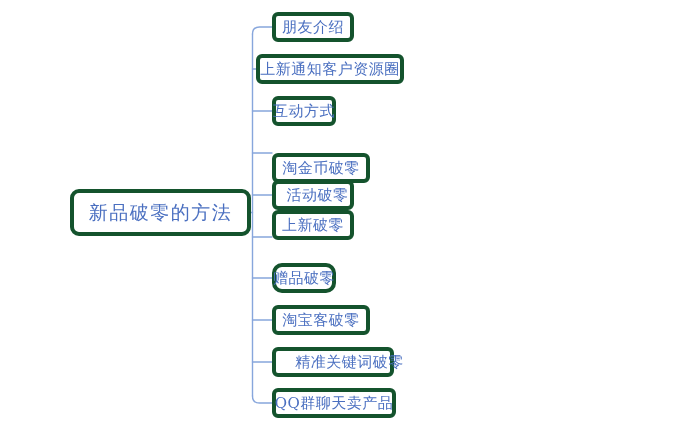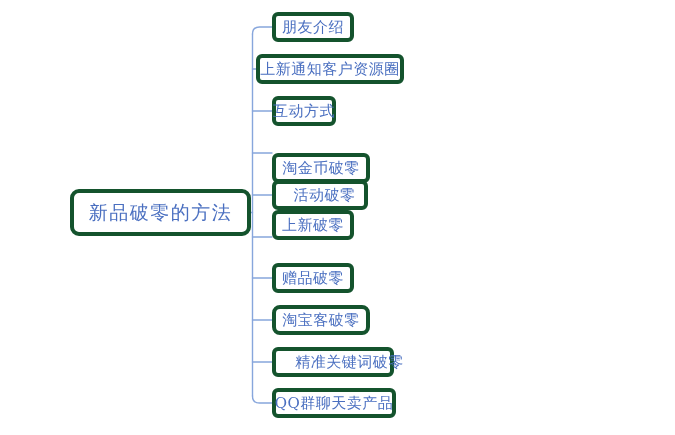--- a/index.html
+++ b/index.html
@@ -83,30 +83,30 @@
     </div>
     <div class="node node-child" style="left: 256px; top: 54px; width: 148px;">
       <span>上新通知客户资源圈</span>
     </div>
     <div class="node node-child" style="left: 272px; top: 96px; width: 64px;">
       <span>互动方式</span>
     </div>
     <div class="node node-child" style="left: 272px; top: 138px; width: 98px; margin-top: 15px;">
       <span>淘金币破零</span>
     </div>
-    <div class="node node-child" style="left: 272px; top: 180px; width: 96px; padding-left: 20px;">
+    <div class="node node-child" style="left: 272px; top: 180px; width: 82px; padding-left: 20px;">
       <span>活动破零</span>
     </div>
     <div class="node node-child" style="left: 272px; top: 210px; width: 82px;">
       <span>上新破零</span>
     </div>
-    <div class="node node-child" style="left: 272px; top: 263px; width: 82px;">
+    <div class="node node-child" style="left: 272px; top: 263px; width: 64px; border-radius: 10px;">
       <span>赠品破零</span>
     </div>
-    <div class="node node-child" style="left: 272px; top: 305px; width: 98px; border-radius: 8px;">
+    <div class="node node-child" style="left: 272px; top: 305px; width: 98px;">
       <span>淘宝客破零</span>
     </div>
     <div class="node node-child" style="left: 272px; top: 347px; width: 122px; padding-left: 44px;">
       <span>精准关键词破零</span>
     </div>
     <div class="node node-child" style="left: 272px; top: 388px; width: 124px;">
       <span>QQ群聊天卖产品</span>
     </div>
   </div>
 

